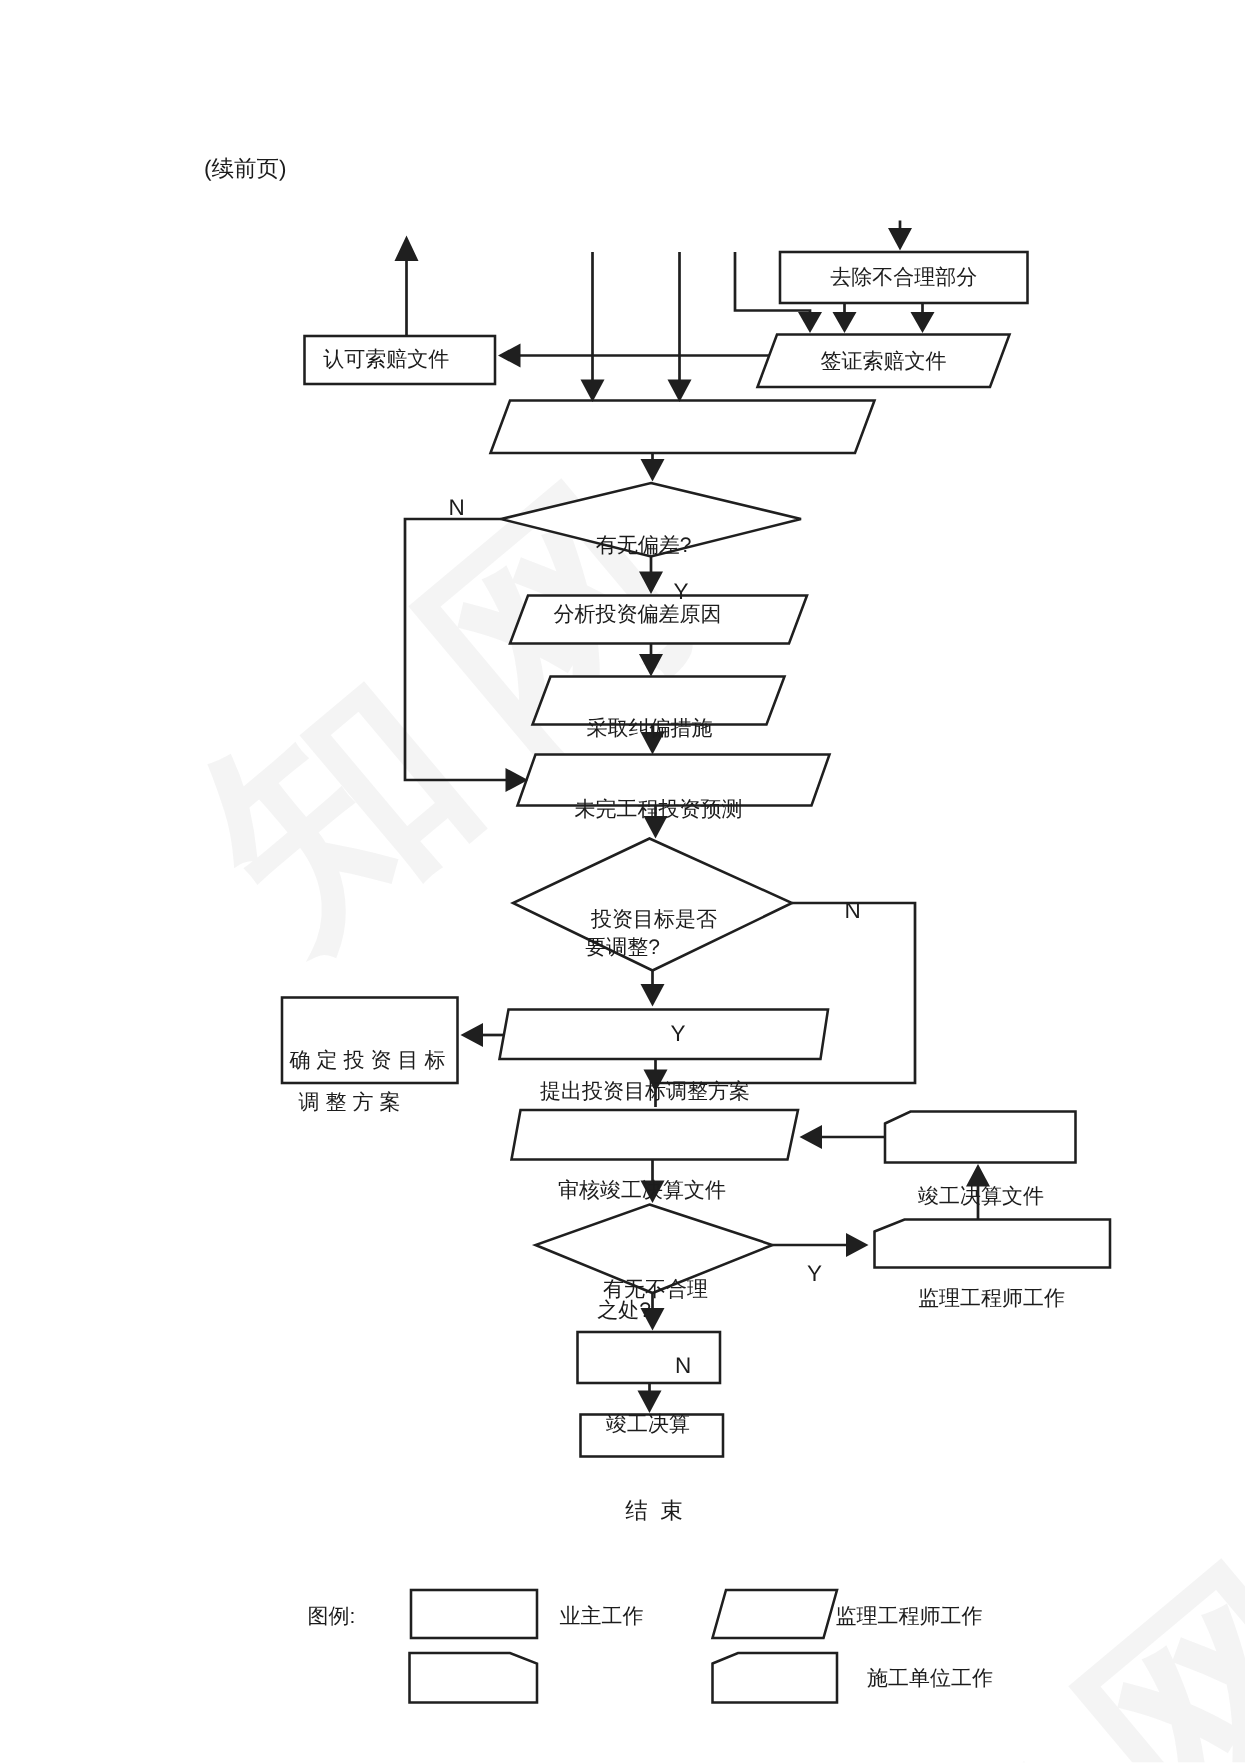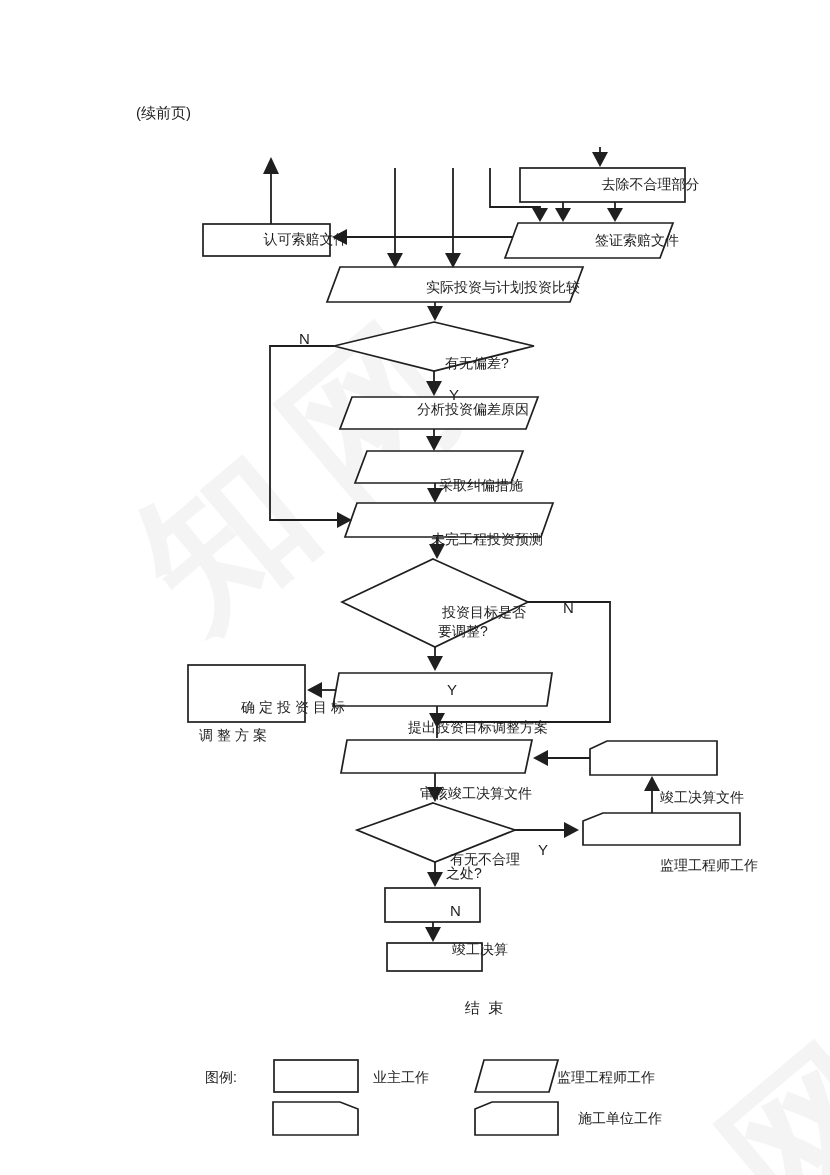--- a/index.html
+++ b/index.html
@@ -6,21 +6,21 @@
   #stage{
     position:relative;width:830px;height:1175px;background:#ffffff;
     font-family:"Liberation Sans","DejaVu Sans",sans-serif;color:#1c1c1c;
     overflow:hidden;
   }
   #flow-svg{position:absolute;left:0;top:0;}
   .shape{fill:#ffffff;stroke:#1f1f1f;stroke-width:1.7;}
   .conn{fill:none;stroke:#1f1f1f;stroke-width:1.8;}
   .head{fill:#1f1f1f;stroke:none;}
   .lbl{position:absolute;font-size:14px;line-height:1.2;white-space:nowrap;}
-  .ctr{text-align:center;padding-left:48px;}
+  .ctr{text-align:center;}
   .branch{position:absolute;font-size:15px;}
   .wm{
     position:absolute;font-size:160px;font-weight:bold;
     color:rgba(100,100,100,0.07);letter-spacing:30px;white-space:nowrap;
     pointer-events:none;user-select:none;
   }
   .spread{letter-spacing:4px;font-family:Liberation Mono, monospace;}
 </style>
 </head>
 <body>
@@ -154,21 +154,20 @@
   </svg>
 
   <div class="lbl" style="left:136px;top:104px;font-size:15px;">(续前页)</div>
 
   <div class="lbl ctr" style="left:203px;top:231px;width:109px;">认可索赔文件</div>
 
   <div class="lbl ctr" style="left:520px;top:176px;width:165px;">去除不合理部分</div>
 
   <div class="lbl ctr" style="left:519px;top:232px;width:140px;">签证索赔文件</div>
 
-  <div class="lbl ctr" style="left:335px;top:279px;width:240px;">实际投资与计划投资比较</div>
 
   <div class="lbl ctr" style="left:369px;top:355px;width:120px;text-align:center;">有无偏差?</div>
 
   <div class="branch" style="left:299px;top:330px;">N</div>
   <div class="branch" style="left:449px;top:386px;">Y</div>
 
   <div class="lbl ctr" style="left:345px;top:401px;width:160px;">分析投资偏差原因</div>
 
   <div class="lbl ctr" style="left:373px;top:477px;width:120px;">采取纠偏措施</div>
 

